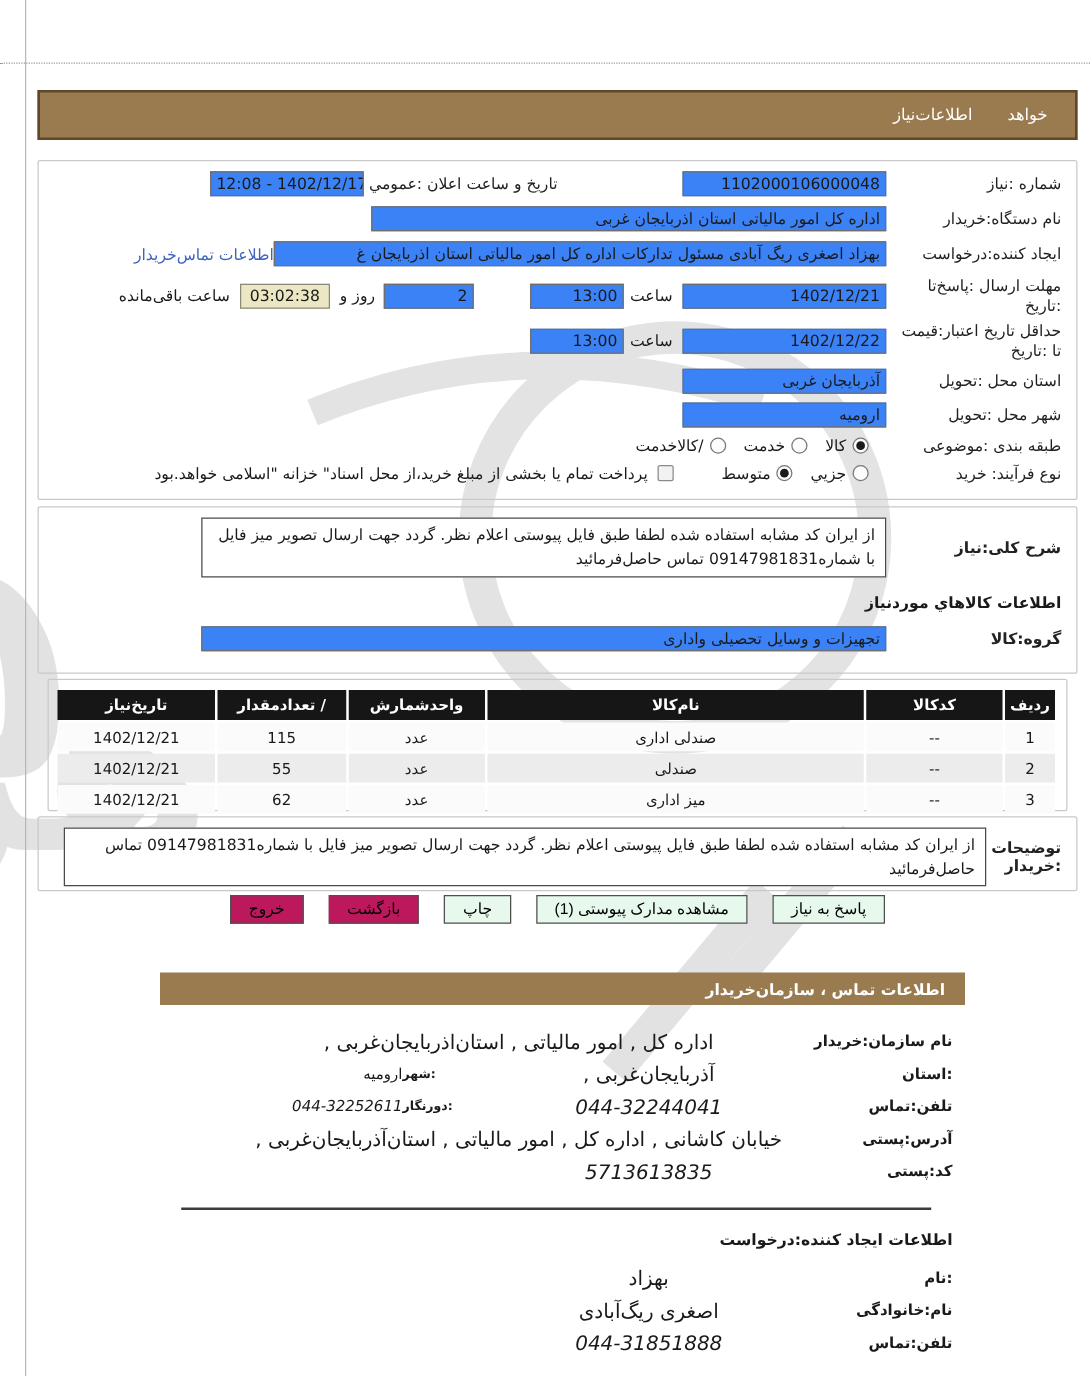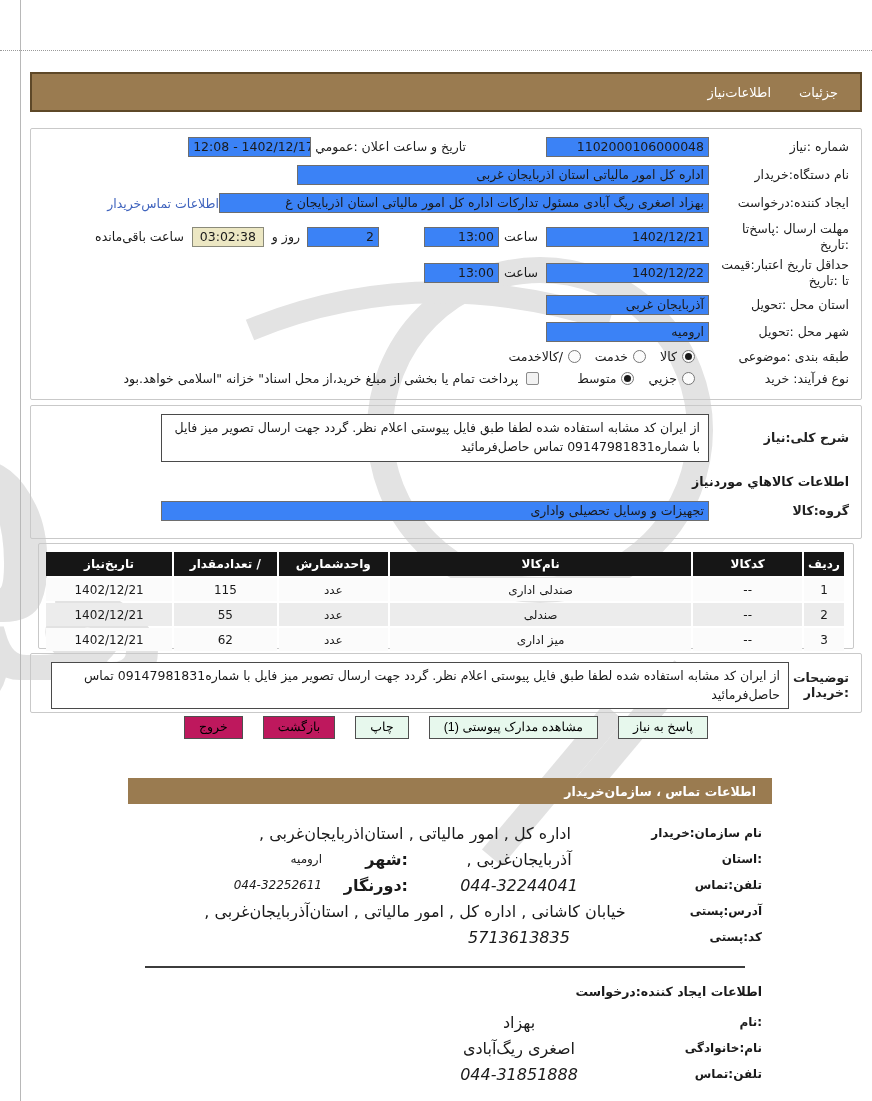--- a/index.html
+++ b/index.html
@@ -64,21 +64,21 @@
   .btnrow { position:absolute; top:716px; left:30px; width:832px; display:flex; justify-content:center; align-items:center; gap:20px; z-index:1; }
   .btn { height:23px; line-height:21px; border:1px solid #4f4f4f; padding:0 14px; cursor:pointer; font-size:12.5px; white-space:nowrap; }
   .btn.green { background:#e7f8ed; }
   .btn.pink { background:#be185d;font-family:Liberation Serif, serif; }
 
   .infosec { position:absolute; left:110px; top:820px; width:652px; z-index:1; }
   .irow { display:flex; align-items:center; height:26px; }
   .ilbl { width:132px; font-weight:bold; text-align:right; flex:none; font-size:12px; }
   .ival { width:222px; text-align:center; flex:none; font-size:16px; overflow:hidden; white-space:nowrap; }
   .ival.wide { width:430px; }
-  .ilbl2 { width:86px; font-weight:bold; text-align:right; flex:none; font-size:16px; }
+  .ilbl2 { width:86px; font-weight:bold; text-align:left; flex:none; font-size:10px; }
   .ival2 { flex:1; text-align:right; font-size:12px; }
   .ltr { direction:ltr; unicode-bidi:isolate; display:inline-block;font-style:italic; }
   .divider { border-top:2px solid #3c3c3c; width:600px; margin:16px 17px 0 0; }
 </style>
 </head>
 <body>
 
 <svg class="watermark" width="872" height="920" viewBox="0 0 872 920">
   <g fill="none" stroke="#e3e3e3">
     <circle cx="540" cy="430" r="160" stroke-width="26"></circle>
@@ -89,29 +89,29 @@
     <text x="170" y="680" font-size="200" font-weight="bold" font-family="DejaVu Sans, sans-serif">هزاره</text>
     <rect x="540" y="690" width="26" height="190" transform="rotate(40 553 785)"></rect>
     <rect x="620" y="650" width="26" height="160" transform="rotate(40 633 730)"></rect>
   </g>
 </svg>
 
 <div class="leftline"></div>
 <div class="topdots"></div>
 
 <div class="tabbar">
-  <span class="tab">جزئیات</span>
+  <span class="tab">خواهد</span>
   <span class="tab">اطلاعات‌نیاز</span>
 </div>
 
 <div class="panel" id="panel1">
   <div class="frow">
     <span class="lbl">شماره :نیاز</span>
     <span class="box num" style="width:163px">1102000106000048</span>
-    <span class="lbl" style="width:auto; margin-right:80px">تاریخ و ساعت اعلان :عمومي</span>
+    <span class="lbl" style="width:auto; margin-right:100px">تاریخ و ساعت اعلان :عمومي</span>
     <span class="box num" style="width:123px; margin-right:4px">12:08 - 1402/12/17</span>
   </div>
   <div class="frow">
     <span class="lbl">نام دستگاه:خریدار</span>
     <span class="box" style="width:412px">اداره کل امور مالیاتی استان اذربایجان غربی</span>
   </div>
   <div class="frow">
     <span class="lbl">ایجاد کننده:درخواست</span>
     <span class="box" style="width:490px">بهزاد اصغری ریگ آبادی مسئول تدارکات اداره کل امور مالیاتی استان اذربایجان غ</span>
     <span class="link">اطلاعات تماس‌خریدار</span>

